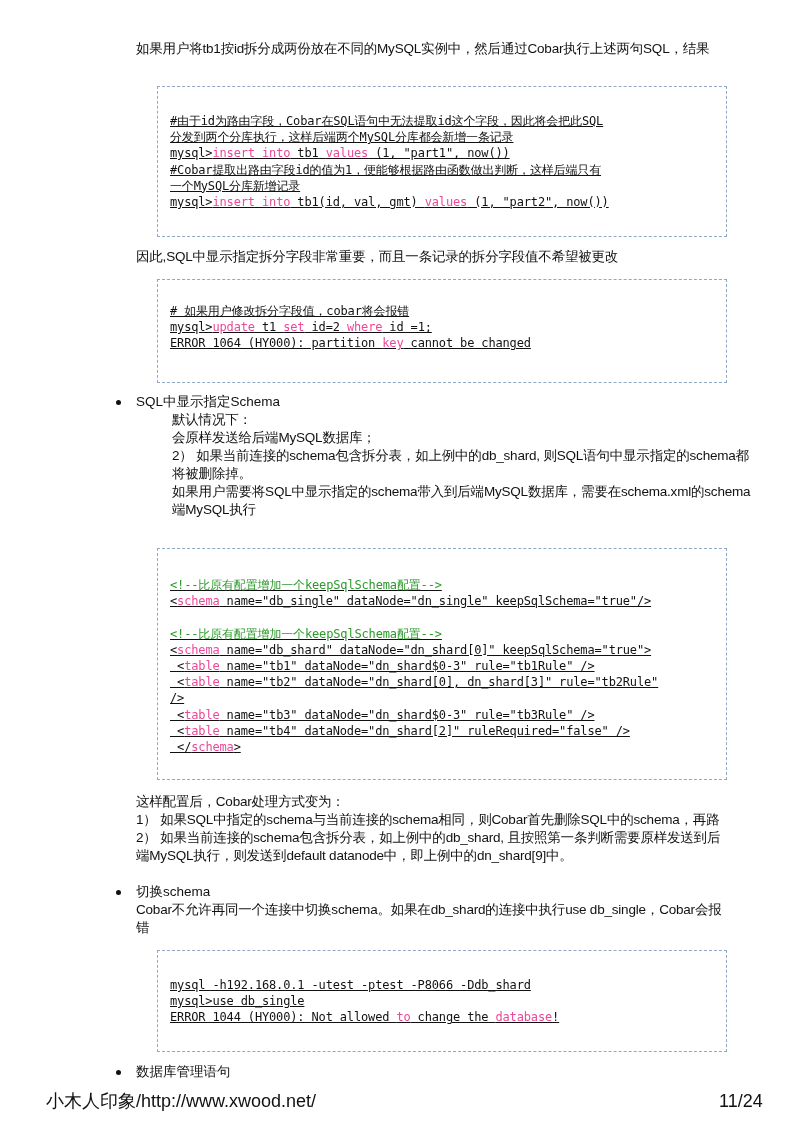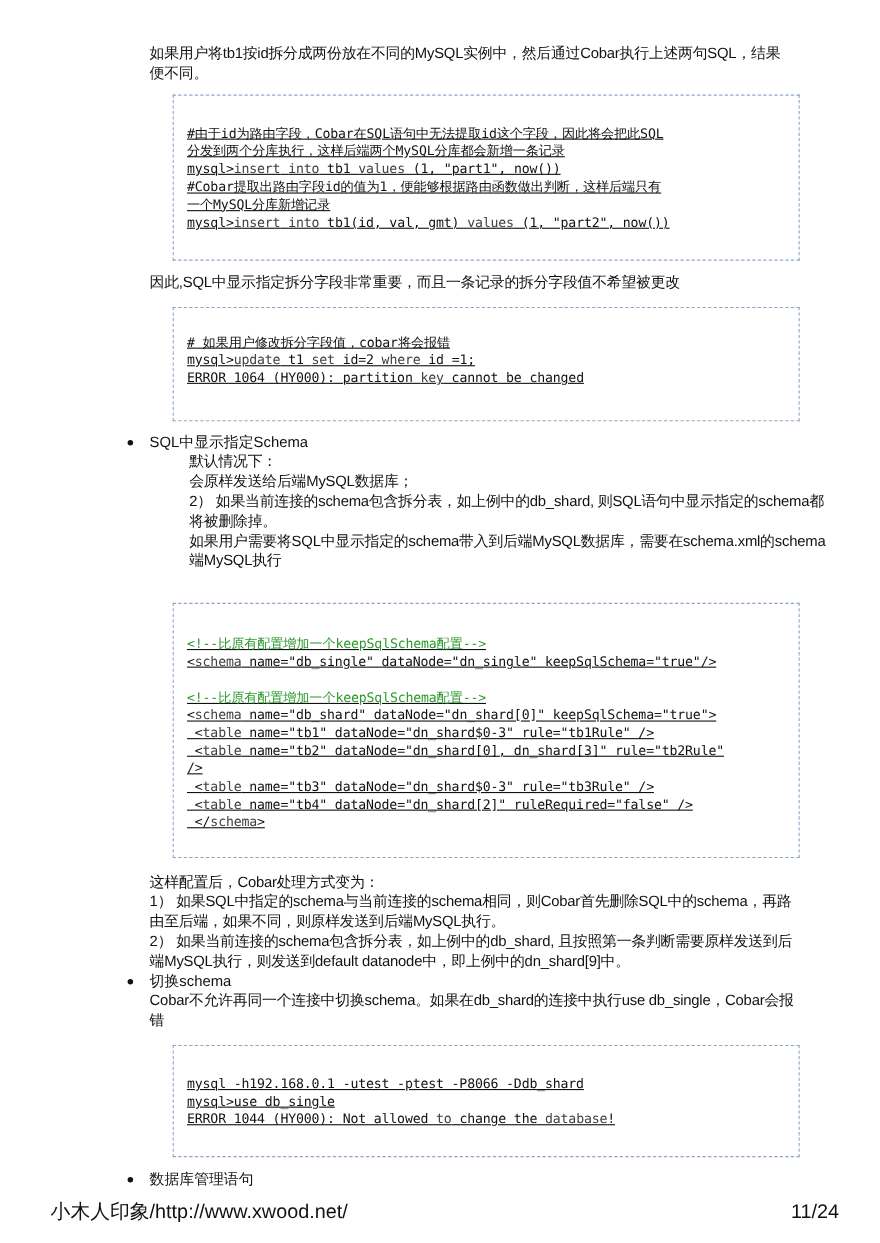--- a/index.html
+++ b/index.html
@@ -20,40 +20,39 @@
     background: #ffffff;
     box-sizing: border-box;
   }
   .code {
     position: absolute; left: 12px;
     font-family: "DejaVu Sans Mono", "Liberation Mono", monospace;
     font-size: 12px; line-height: 16.2px; color: #111111;
     white-space: pre; letter-spacing: -0.15px; text-decoration: underline;
   }
   .code .line { display: block; height: 16.2px; }
-  .kw { color: #404040; }
+  .kw { color: #ec4899; }
   .cm { color: #2b9a2b; }
   .bullet-row { position: absolute; left: 116px; font-size: 13.5px; line-height: 18px; }
   .bullet-dot {
     position: absolute; left: 0; top: 7px; width: 5px; height: 5px;
     border-radius: 50%; background: #111;
   }
   .bullet-text { position: absolute; left: 20px; white-space: nowrap; }
   .footer {
     position: absolute; top: 1092px; font-size: 18px; line-height: 18px;
   }
 </style>
 </head>
 <body>
 
 <div class="page">
 
   <div class="para" style="top:40px;">
     <span class="line">如果用户将tb1按id拆分成两份放在不同的MySQL实例中，然后通过Cobar执行上述两句SQL，结果</span>
-    <span class="line">便不同。</span>
   </div>
 
   <div class="code-box" style="top:86px; height:151px;">
     <div class="code" style="top:26px;"><span class="line"><span>#由于id为路由字段，Cobar在SQL语句中无法提取id这个字段，因此将会把此SQL</span></span><span class="line"><span>分发到两个分库执行，这样后端两个MySQL分库都会新增一条记录</span></span><span class="line"><span>mysql&gt;</span><span class="kw">insert</span><span> </span><span class="kw">into</span><span> tb1 </span><span class="kw">values</span><span> (1, "part1", now())</span></span><span class="line"><span>#Cobar提取出路由字段id的值为1，便能够根据路由函数做出判断，这样后端只有</span></span><span class="line"><span>一个MySQL分库新增记录</span></span><span class="line"><span>mysql&gt;</span><span class="kw">insert</span><span> </span><span class="kw">into</span><span> tb1(id, val, gmt) </span><span class="kw">values</span><span> (1, "part2", now())</span></span></div>
   </div>
 
   <div class="para" style="top:248px;">
     <span class="line">因此,SQL中显示指定拆分字段非常重要，而且一条记录的拆分字段值不希望被更改</span>
   </div>
 
@@ -74,21 +73,20 @@
     <span class="line">端MySQL执行</span>
   </div>
 
   <div class="code-box" style="top:548px; height:232px;">
     <div class="code" style="top:28px;"><span class="line"><span class="cm">&lt;!--比原有配置增加一个keepSqlSchema配置--&gt;</span></span><span class="line"><span>&lt;</span><span class="kw">schema</span><span> name="db_single" dataNode="dn_single" keepSqlSchema="true"/&gt;</span></span><span class="line"><span></span></span><span class="line"><span class="cm">&lt;!--比原有配置增加一个keepSqlSchema配置--&gt;</span></span><span class="line"><span>&lt;</span><span class="kw">schema</span><span> name="db_shard" dataNode="dn_shard[0]" keepSqlSchema="true"&gt;</span></span><span class="line"><span> &lt;</span><span class="kw">table</span><span> name="tb1" dataNode="dn_shard$0-3" rule="tb1Rule" /&gt;</span></span><span class="line"><span> &lt;</span><span class="kw">table</span><span> name="tb2" dataNode="dn_shard[0], dn_shard[3]" rule="tb2Rule"</span></span><span class="line"><span>/&gt;</span></span><span class="line"><span> &lt;</span><span class="kw">table</span><span> name="tb3" dataNode="dn_shard$0-3" rule="tb3Rule" /&gt;</span></span><span class="line"><span> &lt;</span><span class="kw">table</span><span> name="tb4" dataNode="dn_shard[2]" ruleRequired="false" /&gt;</span></span><span class="line"><span> &lt;/</span><span class="kw">schema</span><span>&gt;</span></span></div>
   </div>
 
   <div class="para" style="top:793px;">
     <span class="line">这样配置后，Cobar处理方式变为：</span>
     <span class="line">1） 如果SQL中指定的schema与当前连接的schema相同，则Cobar首先删除SQL中的schema，再路</span>
-    <span class="line">由至后端，如果不同，则原样发送到后端MySQL执行。</span>
     <span class="line">2） 如果当前连接的schema包含拆分表，如上例中的db_shard, 且按照第一条判断需要原样发送到后</span>
     <span class="line">端MySQL执行，则发送到default datanode中，即上例中的dn_shard[9]中。</span>
   </div>
 
   <div class="bullet-row" style="top:883px;">
     <span class="bullet-dot"></span>
     <span class="bullet-text">切换schema</span>
   </div>
   <div class="para" style="top:901px;">
     <span class="line">Cobar不允许再同一个连接中切换schema。如果在db_shard的连接中执行use db_single，Cobar会报</span>

